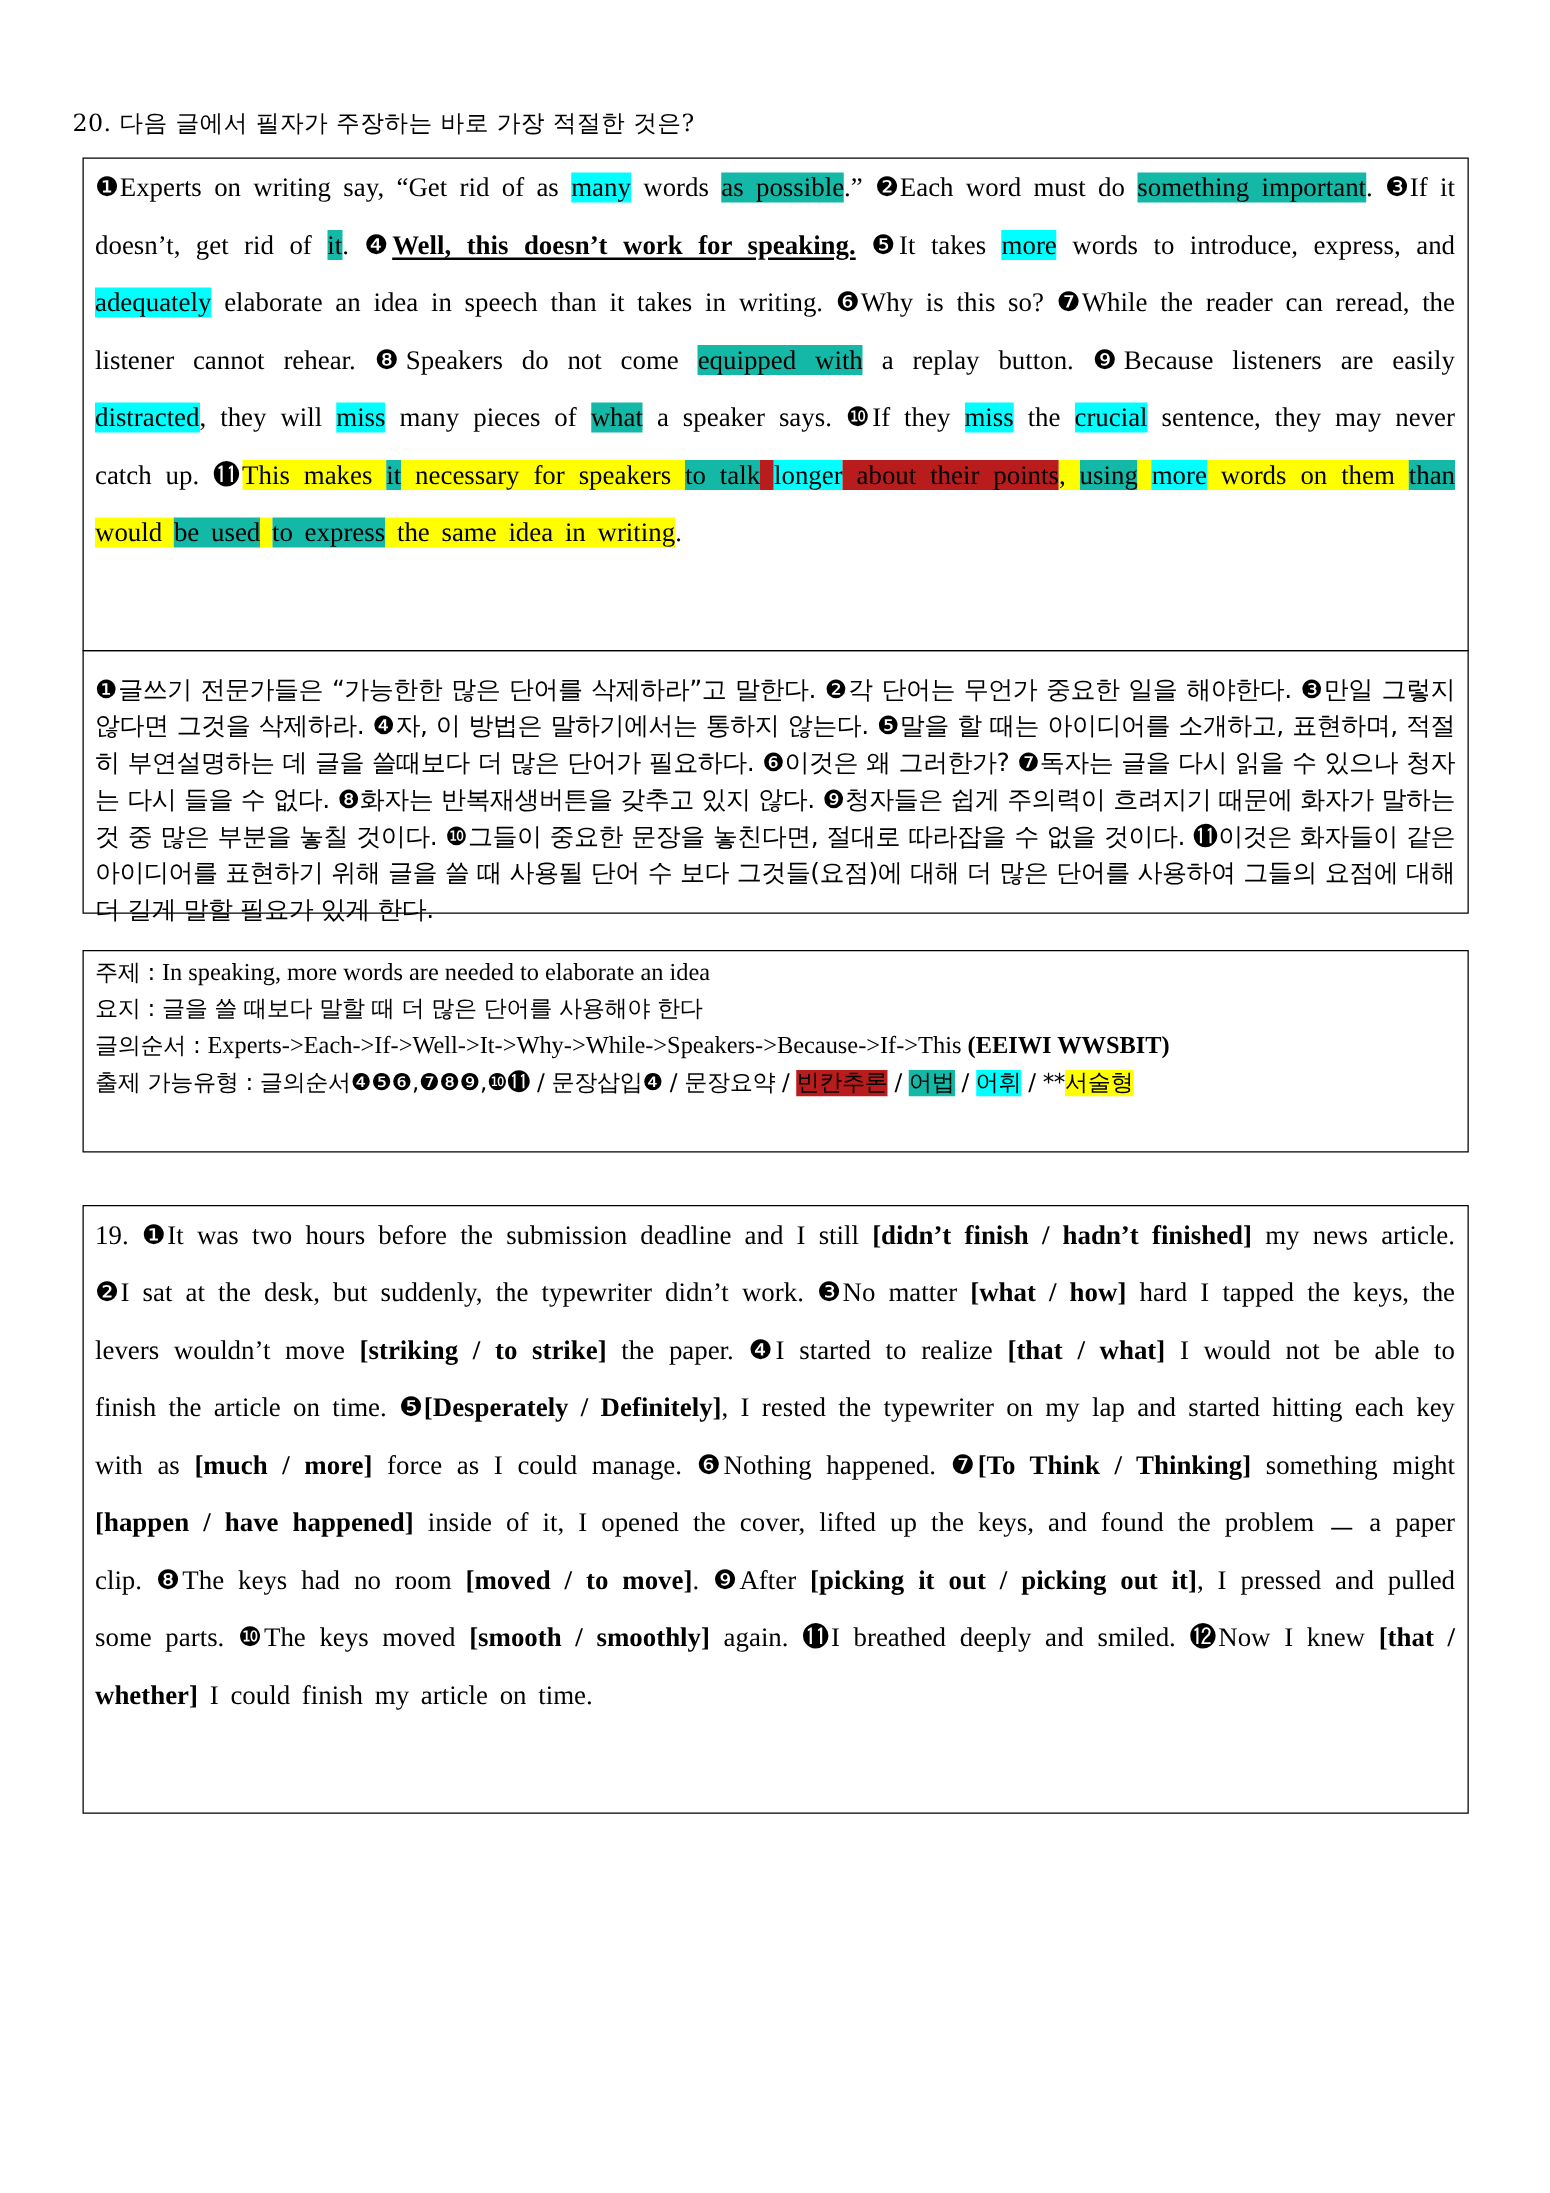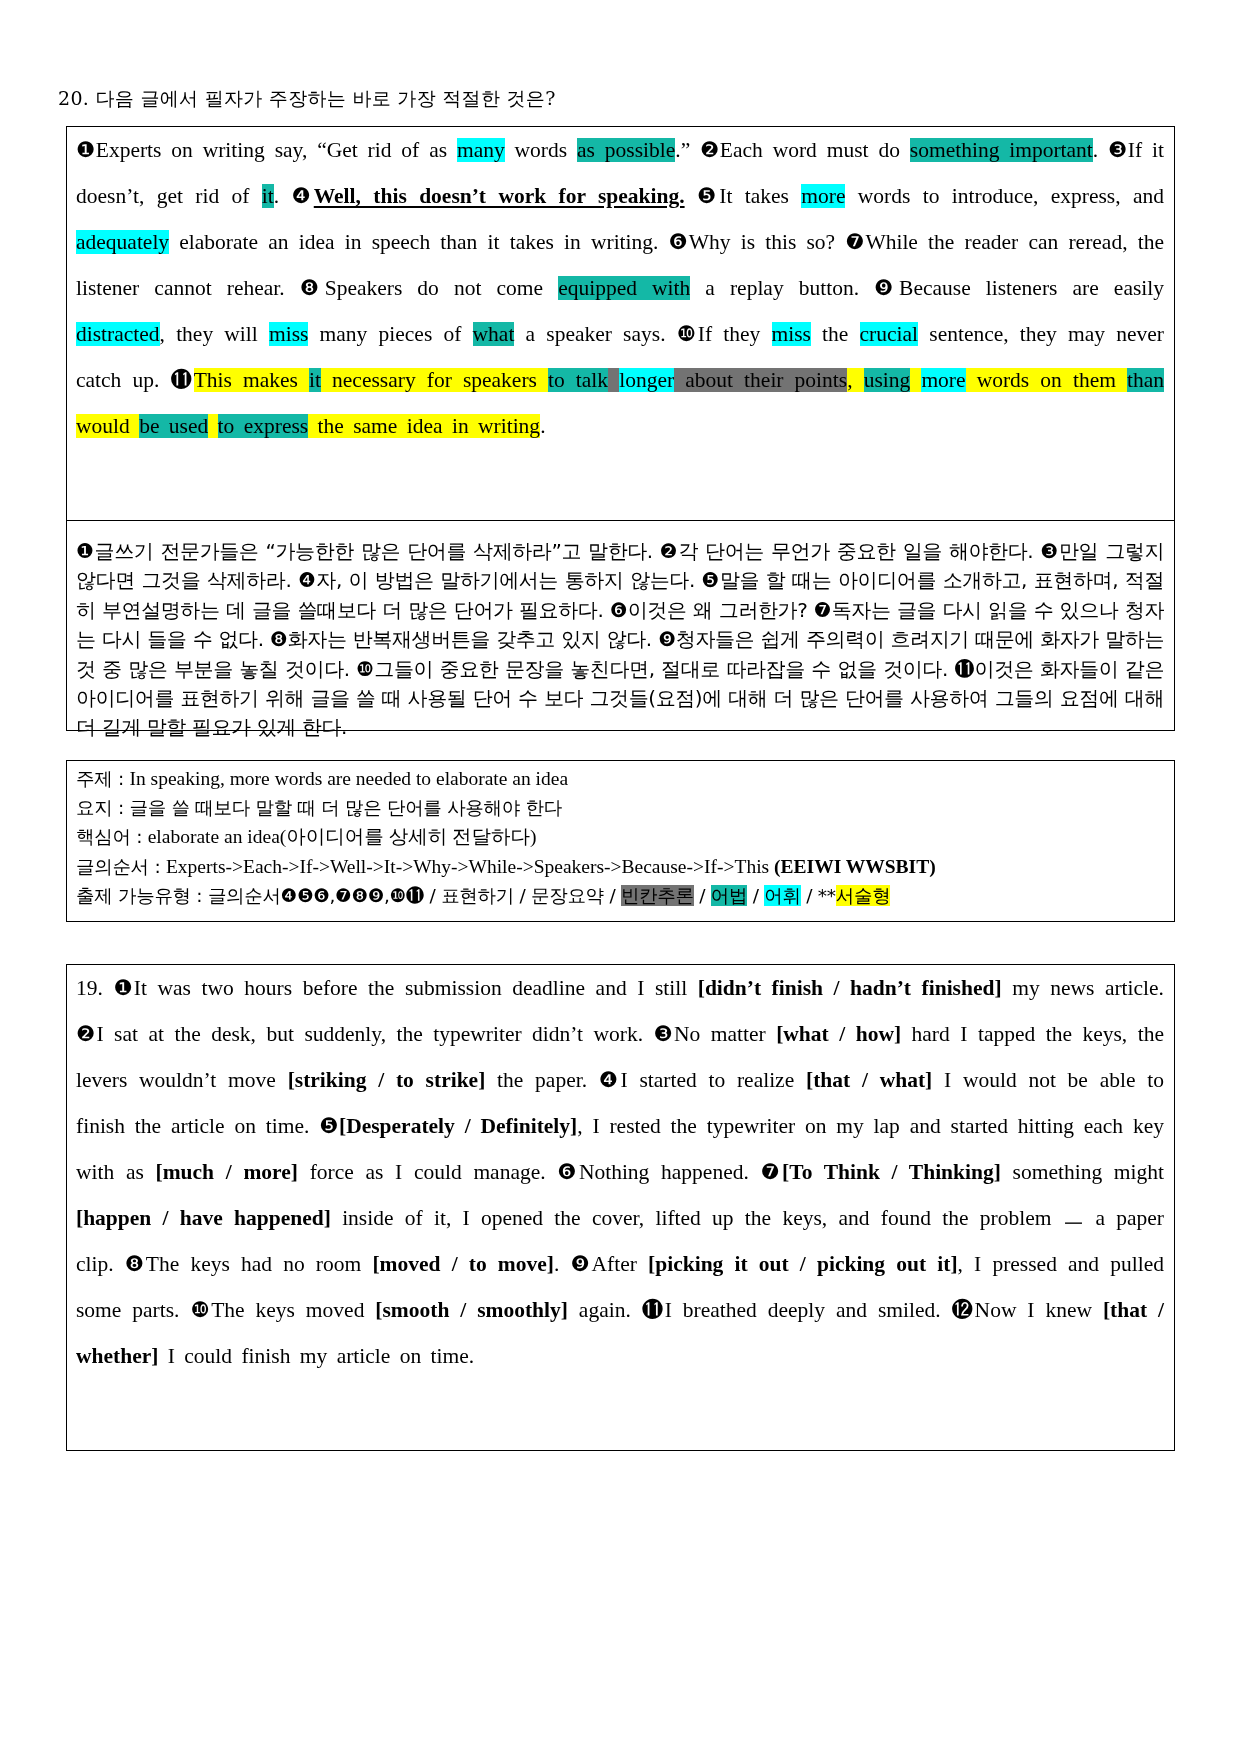--- a/index.html
+++ b/index.html
@@ -10,40 +10,39 @@
   .passage p, .passage19 p { margin: 0; font-size: 21.5px; line-height: 46px; text-align: justify; text-align-last: left; font-family: "Liberation Serif", "DejaVu Serif", serif; word-spacing: 4px; }
   .trans { top: 520px; height: 211px; padding: 16px 10px 0 9px; }
   .trans p { margin: 0; font-size: 20px; line-height: 29.4px; text-align: justify; font-family: "DejaVu Sans", sans-serif; letter-spacing: -0.4px; }
   .summary { top: 760px; height: 162px; padding: 3px 9px 0 9px; }
   .summary .row { font-size: 19.5px; line-height: 29.2px; white-space: nowrap; font-family: "Liberation Serif", "DejaVu Serif", serif; }
   .summary .lbl { font-family: "DejaVu Sans", sans-serif; font-size: 18.5px; letter-spacing: -0.3px; }
   .passage19 { top: 964px; height: 487px; padding: 0 10px 0 9px; }
   .hl-cyan { background: #00ffff; }
   .hl-green { background: #14b8a6; }
   .hl-yellow { background: #ffff00; }
-  .hl-gray { background: #737373; }
+  .hl-gray { background: #b91c1c; }
   .u { text-decoration: underline; text-underline-offset: 3px; }
   .b { font-weight: bold; }
 </style>
 </head>
 <body>
 
 <div class="q-title">20. 다음 글에서 필자가 주장하는 바로 가장 적절한 것은?</div>
 
 <div class="box passage">
   <p><span>❶Experts on writing say, “Get rid of as </span><span class="hl-cyan">many</span><span> words </span><span class="hl-green">as possible</span><span>.” ❷Each word must do </span><span class="hl-green">something important</span><span>. ❸If it doesn’t, get rid of </span><span class="hl-green">it</span><span>. ❹</span><span class="b u">Well, this doesn’t work for speaking.</span><span> ❺It takes </span><span class="hl-cyan">more</span><span> words to introduce, express, and </span><span class="hl-cyan">adequately</span><span> elaborate an idea in speech than it takes in writing. ❻Why is this so? ❼While the reader can reread, the listener cannot rehear. ❽Speakers do not come </span><span class="hl-green">equipped with</span><span> a replay button. ❾Because listeners are easily </span><span class="hl-cyan">distracted</span><span>, they will </span><span class="hl-cyan">miss</span><span> many pieces of </span><span class="hl-green">what</span><span> a speaker says. ❿If they </span><span class="hl-cyan">miss</span><span> the </span><span class="hl-cyan">crucial</span><span> sentence, they may never catch up. ⓫</span><span class="hl-yellow">This makes </span><span class="hl-green">it</span><span class="hl-yellow"> necessary for speakers </span><span class="hl-green">to talk</span><span class="hl-gray"> </span><span class="hl-cyan">longer</span><span class="hl-gray"> about their points</span><span class="hl-yellow">, </span><span class="hl-green">using</span><span class="hl-yellow"> </span><span class="hl-cyan">more</span><span class="hl-yellow"> words on them </span><span class="hl-green">than</span><span class="hl-yellow"> would </span><span class="hl-green">be used</span><span class="hl-yellow"> </span><span class="hl-green">to express</span><span class="hl-yellow"> the same idea in writing</span><span>.</span></p>
 </div>
 
 <div class="box trans">
   <p>❶글쓰기 전문가들은 “가능한한 많은 단어를 삭제하라”고 말한다. ❷각 단어는 무언가 중요한 일을 해야한다. ❸만일 그렇지않다면 그것을 삭제하라. ❹자, 이 방법은 말하기에서는 통하지 않는다. ❺말을 할 때는 아이디어를 소개하고, 표현하며, 적절히 부연설명하는 데 글을 쓸때보다 더 많은 단어가 필요하다. ❻이것은 왜 그러한가? ❼독자는 글을 다시 읽을 수 있으나 청자는 다시 들을 수 없다. ❽화자는 반복재생버튼을 갖추고 있지 않다. ❾청자들은 쉽게 주의력이 흐려지기 때문에 화자가 말하는것 중 많은 부분을 놓칠 것이다. ❿그들이 중요한 문장을 놓친다면, 절대로 따라잡을 수 없을 것이다. ⓫이것은 화자들이 같은 아이디어를 표현하기 위해 글을 쓸 때 사용될 단어 수 보다 그것들(요점)에 대해 더 많은 단어를 사용하여 그들의 요점에 대해 더 길게 말할 필요가 있게 한다.</p>
 </div>
 
 <div class="box summary">
   <div class="row"><span class="lbl">주제 : </span><span>In speaking, more words are needed to elaborate an idea</span></div>
   <div class="row"><span class="lbl">요지 : </span><span class="lbl">글을 쓸 때보다 말할 때 더 많은 단어를 사용해야 한다</span></div>
-  <div class="row"><span class="lbl">핵심어 : </span><span>elaborate an idea(아이디어를 상세히 전달하다)</span></div>
   <div class="row"><span class="lbl">글의순서 : </span><span>Experts-&gt;Each-&gt;If-&gt;Well-&gt;It-&gt;Why-&gt;While-&gt;Speakers-&gt;Because-&gt;If-&gt;This </span><span class="b">(EEIWI WWSBIT)</span></div>
-  <div class="row"><span class="lbl">출제 가능유형 : </span><span class="lbl"><span>글의순서❹❺❻,❼❽❾,❿⓫ / 표현하기 / 문장요약 / </span><span class="hl-gray">빈칸추론</span><span> / </span><span class="hl-green">어법</span><span> / </span><span class="hl-cyan">어휘</span><span> / **</span><span class="hl-yellow">서술형</span></span></div>
+  <div class="row"><span class="lbl">출제 가능유형 : </span><span class="lbl"><span>글의순서❹❺❻,❼❽❾,❿⓫ / 문장삽입❹ / 문장요약 / </span><span class="hl-gray">빈칸추론</span><span> / </span><span class="hl-green">어법</span><span> / </span><span class="hl-cyan">어휘</span><span> / **</span><span class="hl-yellow">서술형</span></span></div>
 </div>
 
 <div class="box passage19">
   <p><span>19. ❶It was two hours before the submission deadline and I still </span><span class="b">[didn’t finish / hadn’t finished]</span><span> my news article. ❷I sat at the desk, but suddenly, the typewriter didn’t work. ❸No matter </span><span class="b">[what / how]</span><span> hard I tapped the keys, the levers wouldn’t move </span><span class="b">[striking / to strike]</span><span> the paper. ❹I started to realize </span><span class="b">[that / what]</span><span> I would not be able to finish the article on time. ❺</span><span class="b">[Desperately / Definitely]</span><span>, I rested the typewriter on my lap and started hitting each key with as </span><span class="b">[much / more]</span><span> force as I could manage. ❻Nothing happened. ❼</span><span class="b">[To Think / Thinking]</span><span> something might </span><span class="b">[happen / have happened]</span><span> inside of it, I opened the cover, lifted up the keys, and found the problem ㅡ a paper clip. ❽The keys had no room </span><span class="b">[moved / to move]</span><span>. ❾After </span><span class="b">[picking it out / picking out it]</span><span>, I pressed and pulled some parts. ❿The keys moved </span><span class="b">[smooth / smoothly]</span><span> again. ⓫I breathed deeply and smiled. ⓬Now I knew </span><span class="b">[that / whether]</span><span> I could finish my article on time.</span></p>
 </div>
 
 </body></html>

